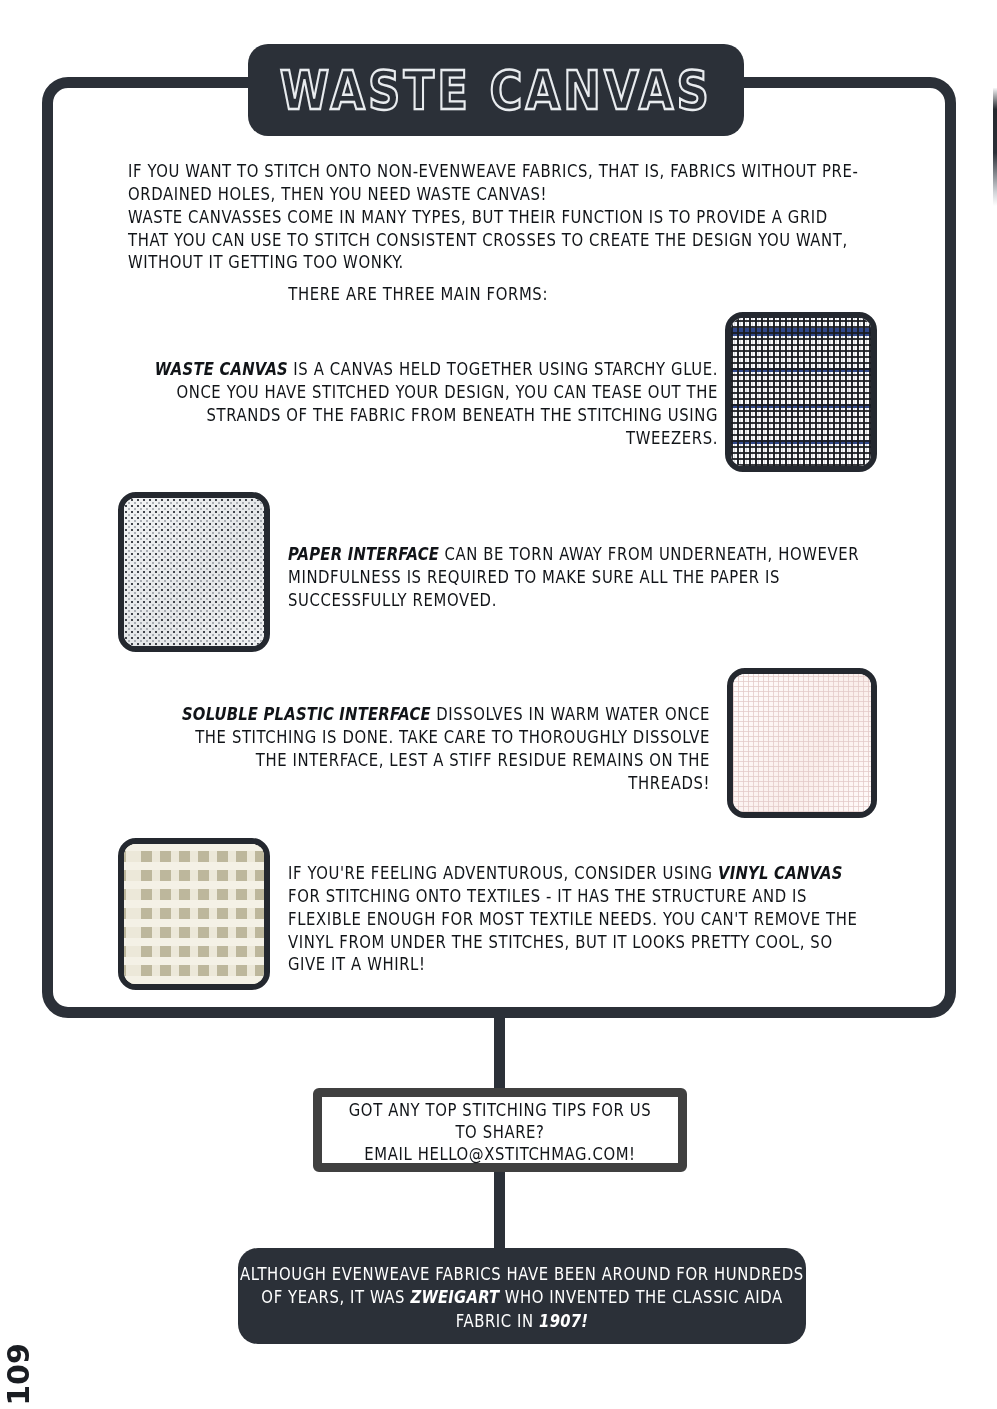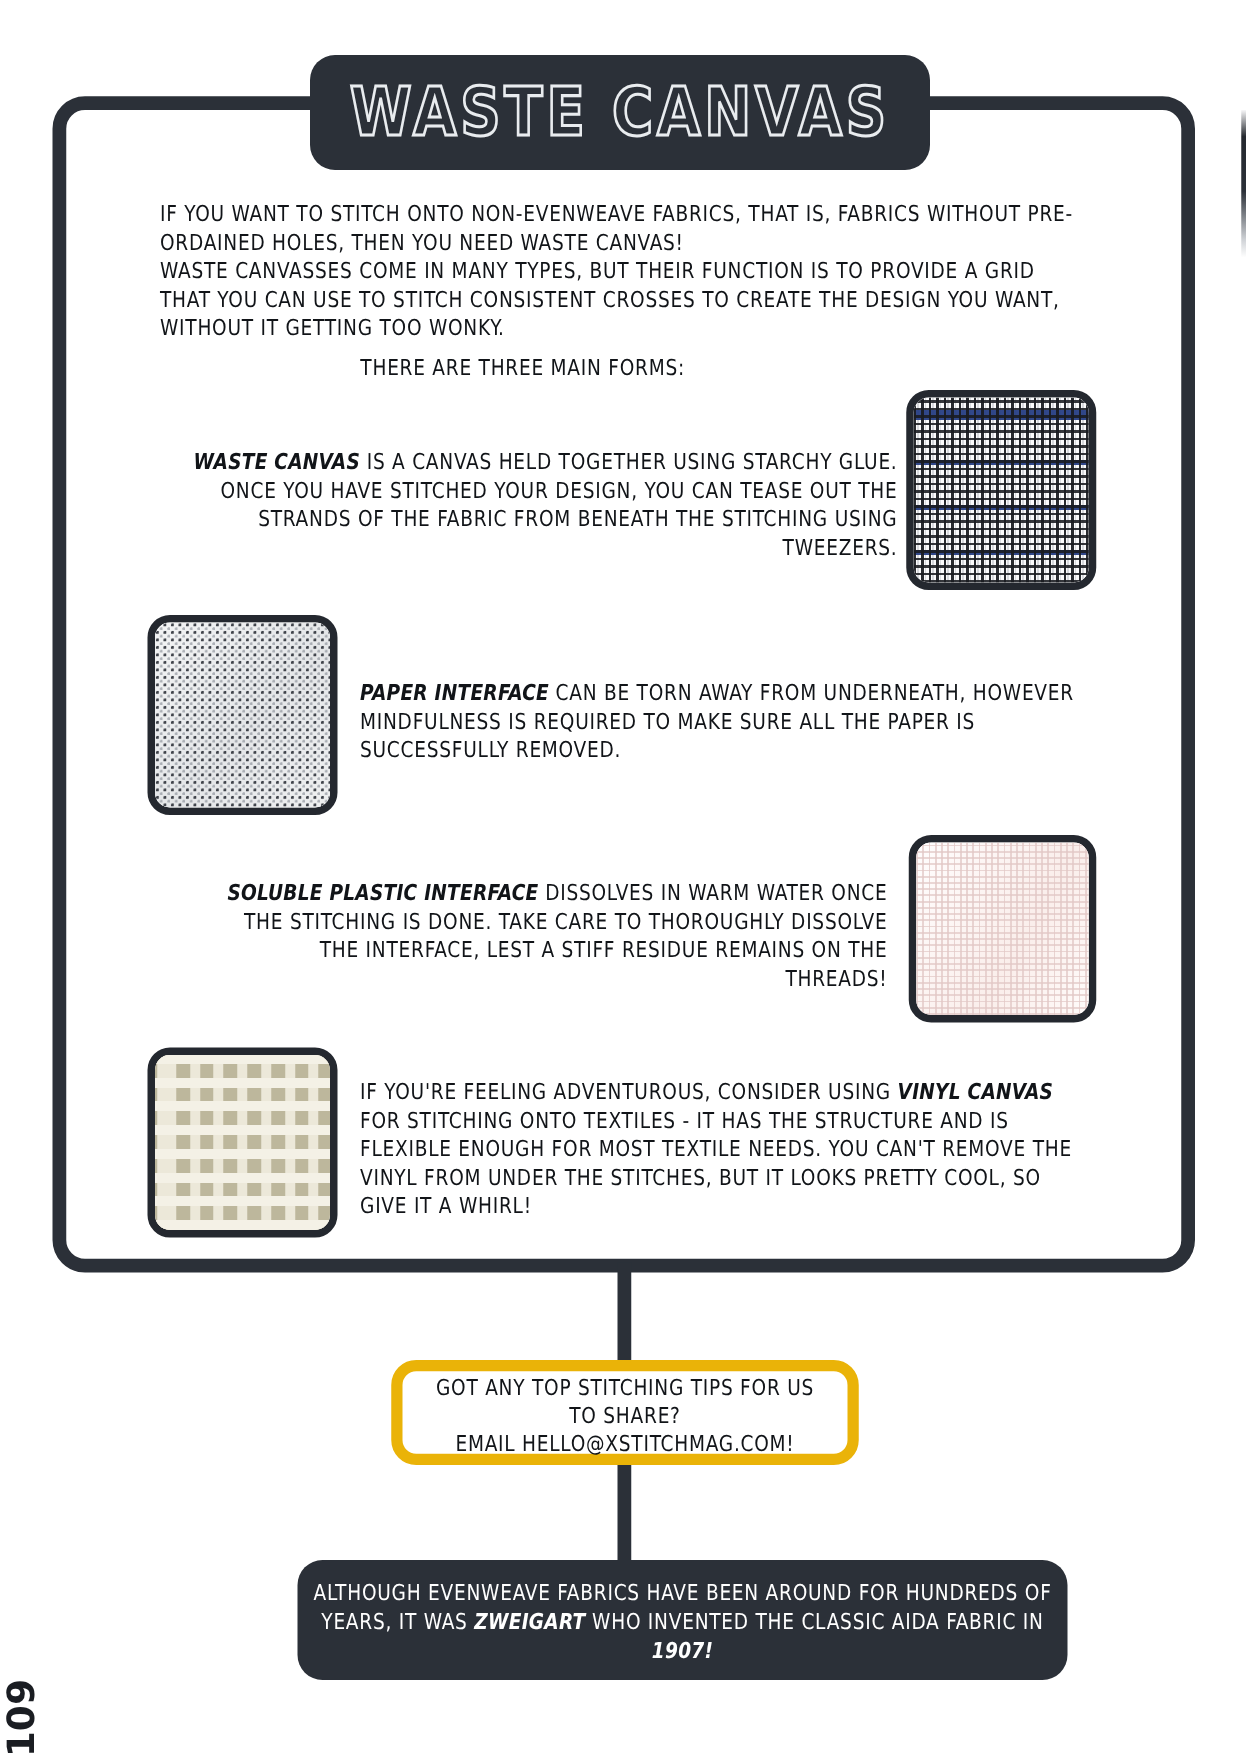--- a/index.html
+++ b/index.html
@@ -134,30 +134,30 @@
   }
 
   
   .connector{position:absolute;background:#2b3038;width:11px;left:494px;}
   #conn-1{top:1010px;height:80px;}
   #conn-2{top:1170px;height:80px;}
 
   
   #tip-box{
     position:absolute;left:313px;top:1088px;width:374px;height:84px;
-    background:#fff;border:9px solid #eab308;border-radius:20px;
+    background:#fff;border:9px solid #404040;border-radius:6px;
     box-sizing:border-box;
     display:flex;align-items:center;justify-content:center;
     z-index:3;
   }
   #tip-text{font-size:16.5px;line-height:21px;text-align:center;}
 
   
   #fact-box{
-    position:absolute;left:238px;top:1248px;width:616px;height:96px;
+    position:absolute;left:238px;top:1248px;width:568px;height:96px;
     background:#2b3038;border-radius:20px;
     display:flex;align-items:center;justify-content:center;
     z-index:3;
   }
   #fact-text{font-size:16.5px;line-height:22px;text-align:center;color:#ffffff;}
 
   
   #page-number{
     position:absolute;left:2px;top:1341px;width:30px;height:64px;
   }

